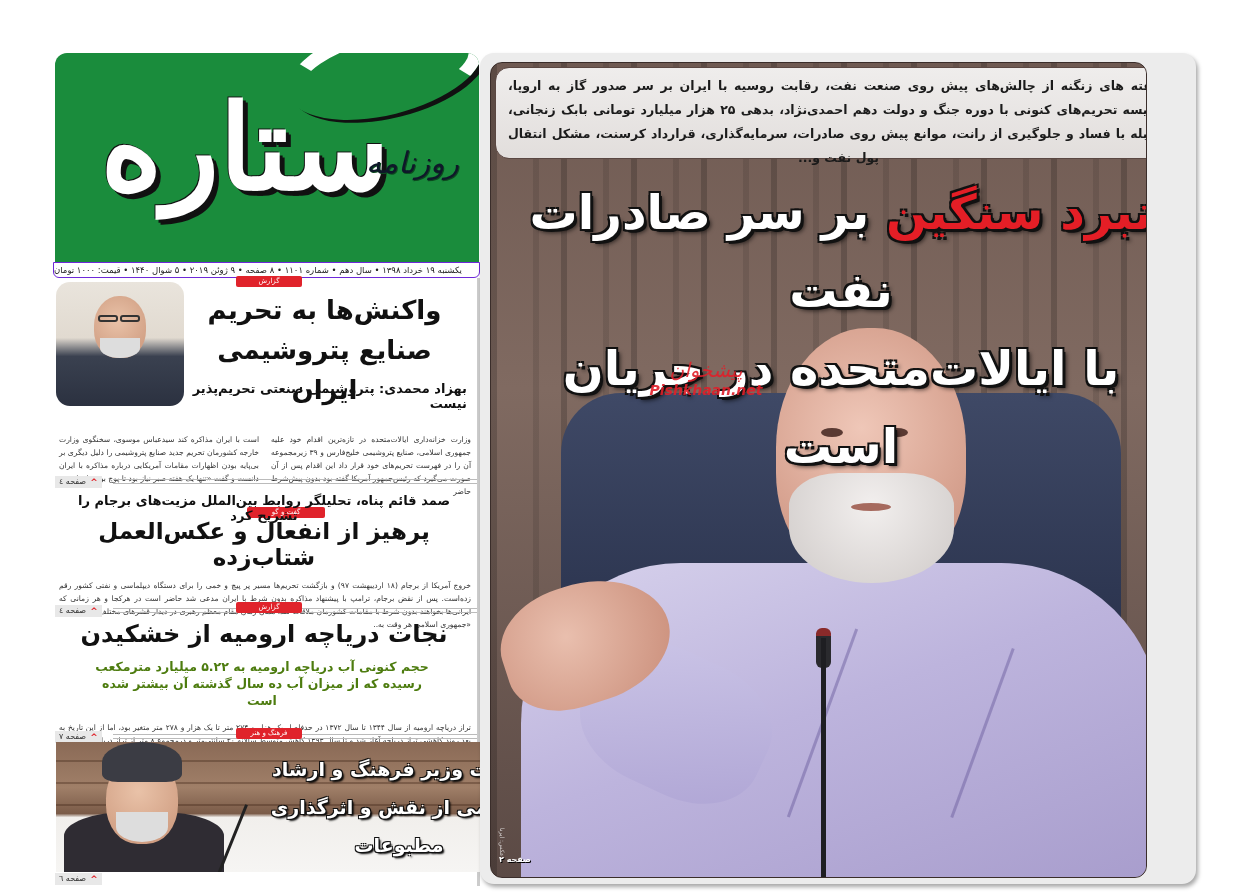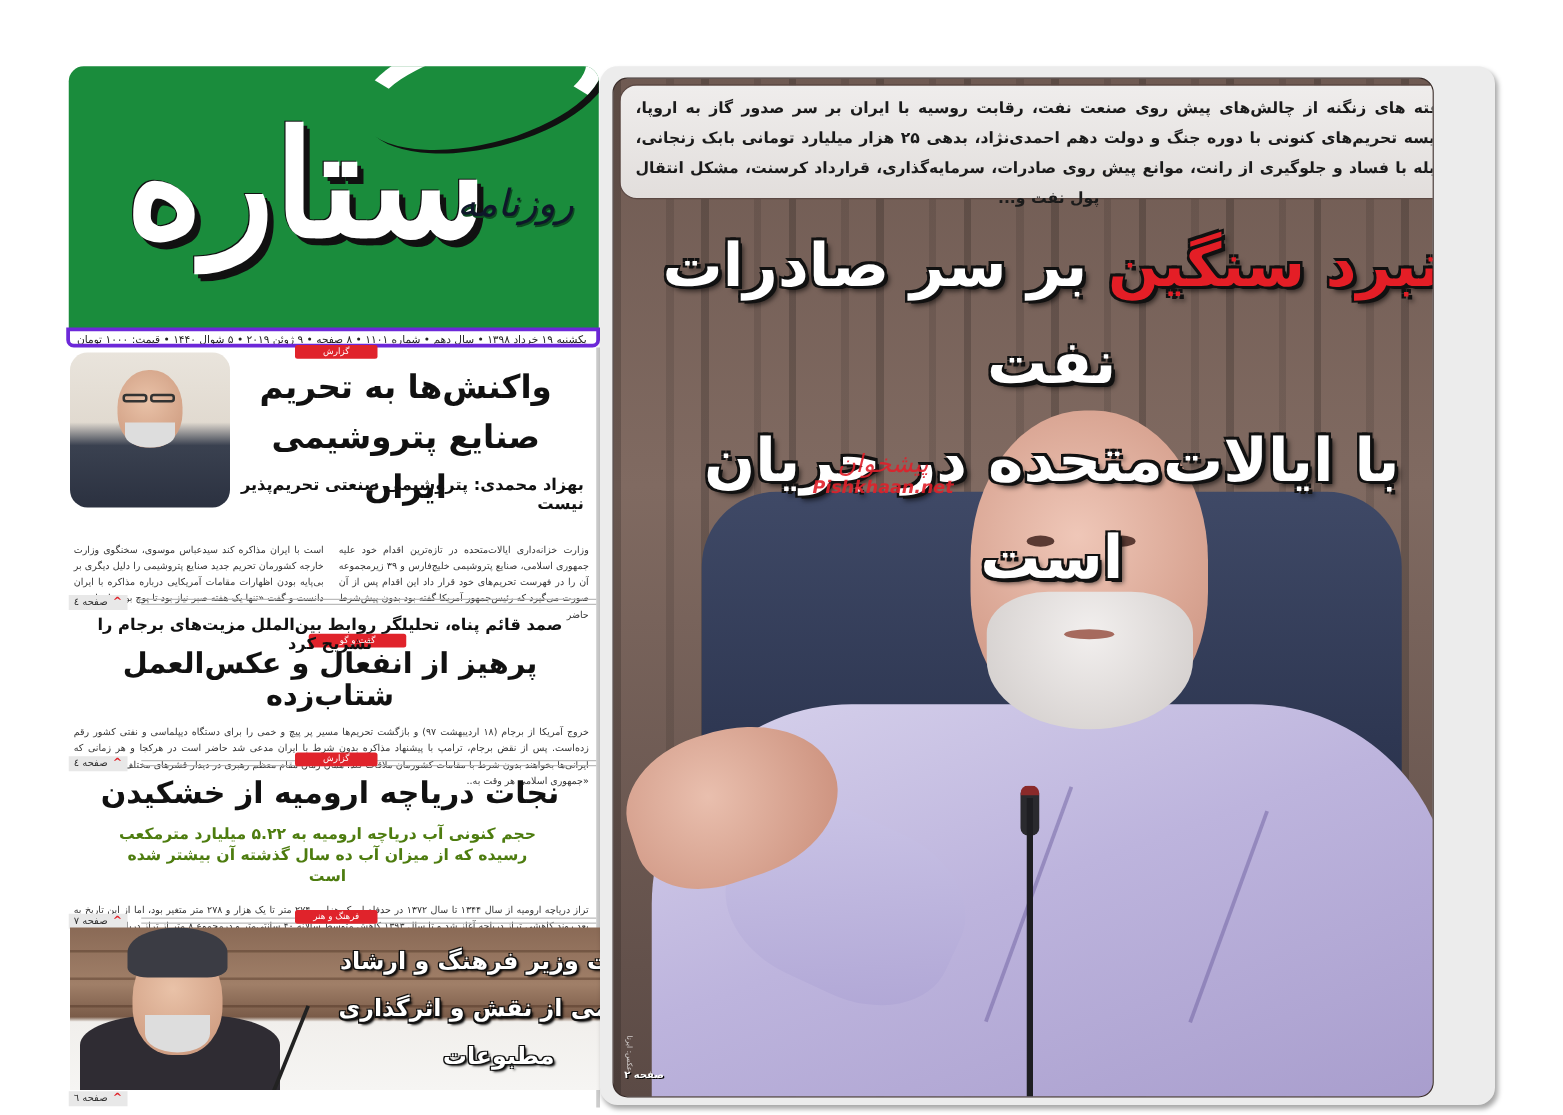--- a/index.html
+++ b/index.html
@@ -24,22 +24,22 @@
     text-shadow: 1px 1px 0 #0c4a1f;
   }
   .logo-swoosh {
     position: absolute; left: 230px; top: -28px; width: 200px; height: 90px;
     border: 14px solid #fff; border-bottom-color: transparent; border-left-color: transparent;
     border-radius: 50%; transform: rotate(-14deg);
     box-shadow: 4px 4px 0 #111;
   }
   .dateline {
     position: absolute; left: 53px; top: 262px; width: 427px; height: 16px;
-    border: 3px solid #6d28d9; border-radius: 0 0 6px 6px; background: #fff;
-    font-size: 8.5px; line-height: 14px; text-align: center; padding-right: 2px; color: #222;
+    border: 1px solid #6d28d9; border-radius: 0 0 6px 6px; background: #fff;
+    font-size: 8.5px; line-height: 14px; text-align: left; padding-right: 2px; color: #222;
     white-space: nowrap; overflow: hidden;
   }
 
   
   .left-col {
     position: absolute; left: 53px; top: 278px; width: 427px; height: 608px;
     border-right: 3px solid #ccc;
   }
   .tag {
     position: absolute; height: 11px; background: #e0232b; color: #fff;

